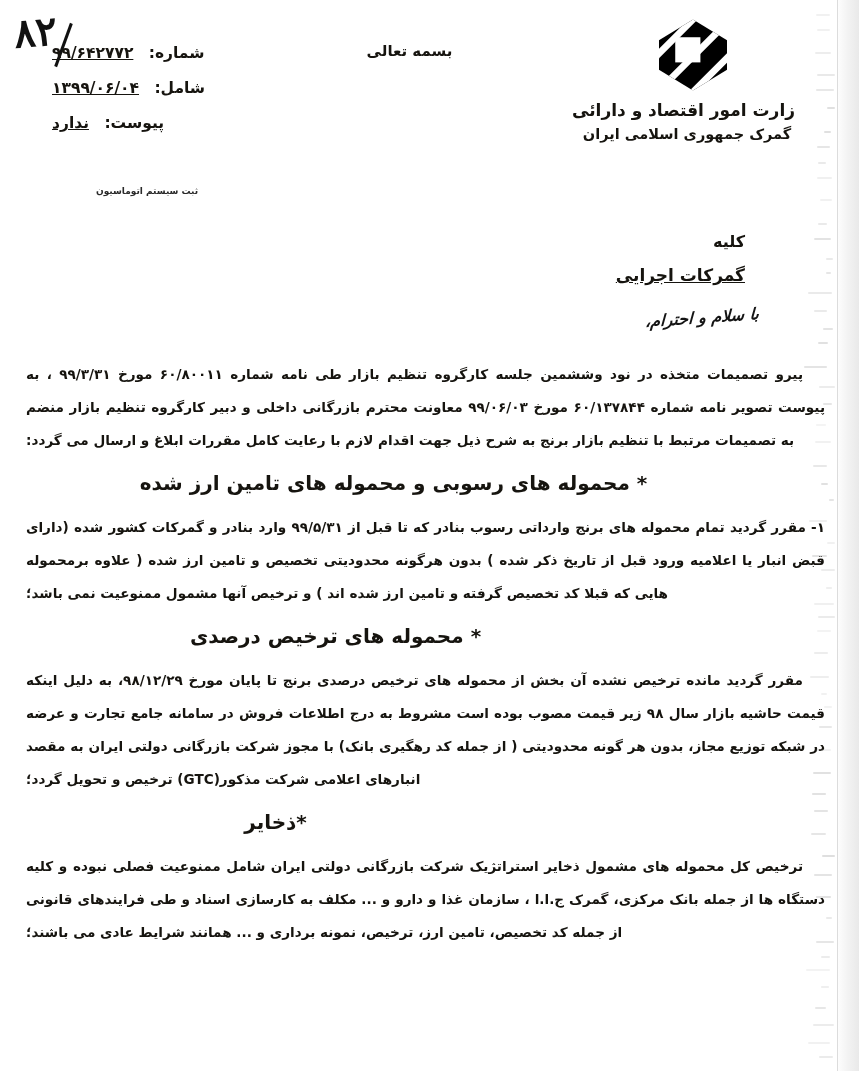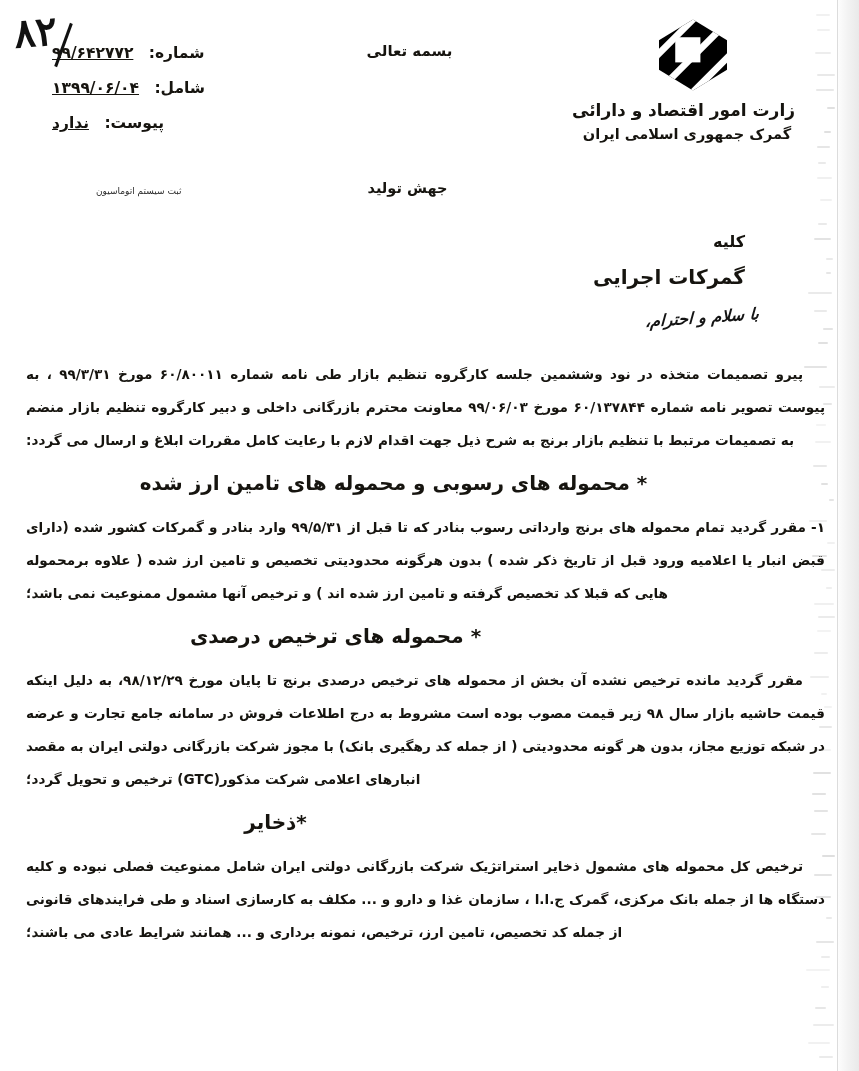--- a/index.html
+++ b/index.html
@@ -97,21 +97,21 @@
     text-align: left;
   }
   .meta-label { margin-left: 10px; }
   .meta-val { letter-spacing: .4px; text-decoration: underline; }
 
   .auto-reg {
     position: absolute;
     top: 186px;
     left: 96px;
     font-size: 9px;
-    font-weight: 400;
+    font-weight: 700;
     color: #2a2a2a;
     letter-spacing: .2px;
   }
 
   .basmala {
     position: absolute;
     top: 42px;
     left: 0;
     right: 0;
     text-align: center;
@@ -168,22 +168,23 @@
     text-align: right;
     padding-right: 58px;
     box-sizing: border-box;
   }
   .recip-1 {
     font-size: 16px;
     font-weight: 700;
     margin-bottom: 14px;
   }
   .recip-2 {
-    font-size: 20px;
-    font-weight: 700;
+    font-size: 17px;
+    font-weight: 700;
+    text-decoration: underline;
   }
   .greeting {
     position: absolute;
     top: 308px;
     right: 100px;
     font-family: "DejaVu Serif", "Liberation Serif", serif;
     font-size: 16px;
     font-weight: 700;
     font-style: italic;
     transform: rotate(-4deg) skewX(-6deg);
@@ -299,21 +300,20 @@
     <div class="meta-row">
       <span class="meta-label">پیوست:</span>
       <span class="meta-val">ندارد</span>
     </div>
   </div>
 
   <div class="auto-reg">ثبت سیستم اتوماسیون</div>
 
   <div class="basmala">بسمه تعالی</div>
 
-  <div class="slogan">جهش تولید</div>
 
   <div class="letterhead">
     <svg class="logo" viewBox="0 0 100 100" aria-hidden="true">
       <defs>
         <clipPath id="logoClip">
           <path d="M50 2 L96 30 L96 70 L50 98 L4 70 L4 30 Z"></path>
         </clipPath>
       </defs>
       <g clip-path="url(#logoClip)">
         <rect x="0" y="0" width="100" height="100" fill="#000"></rect>

